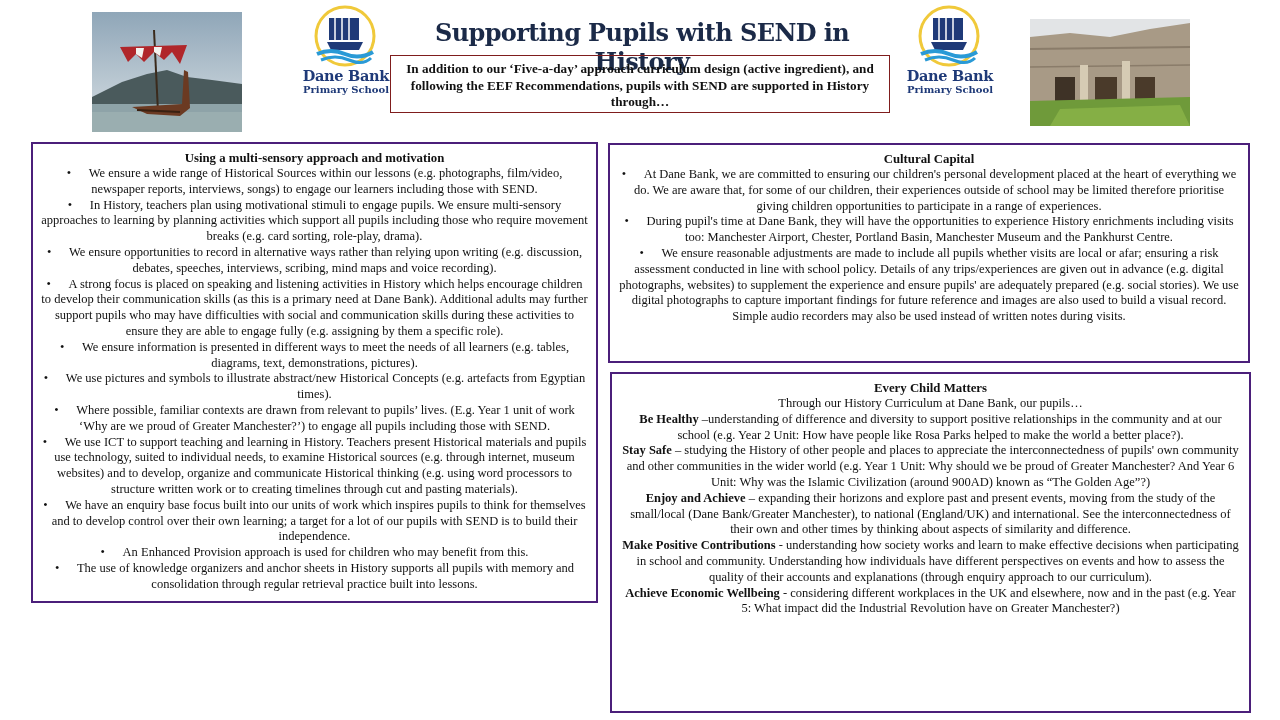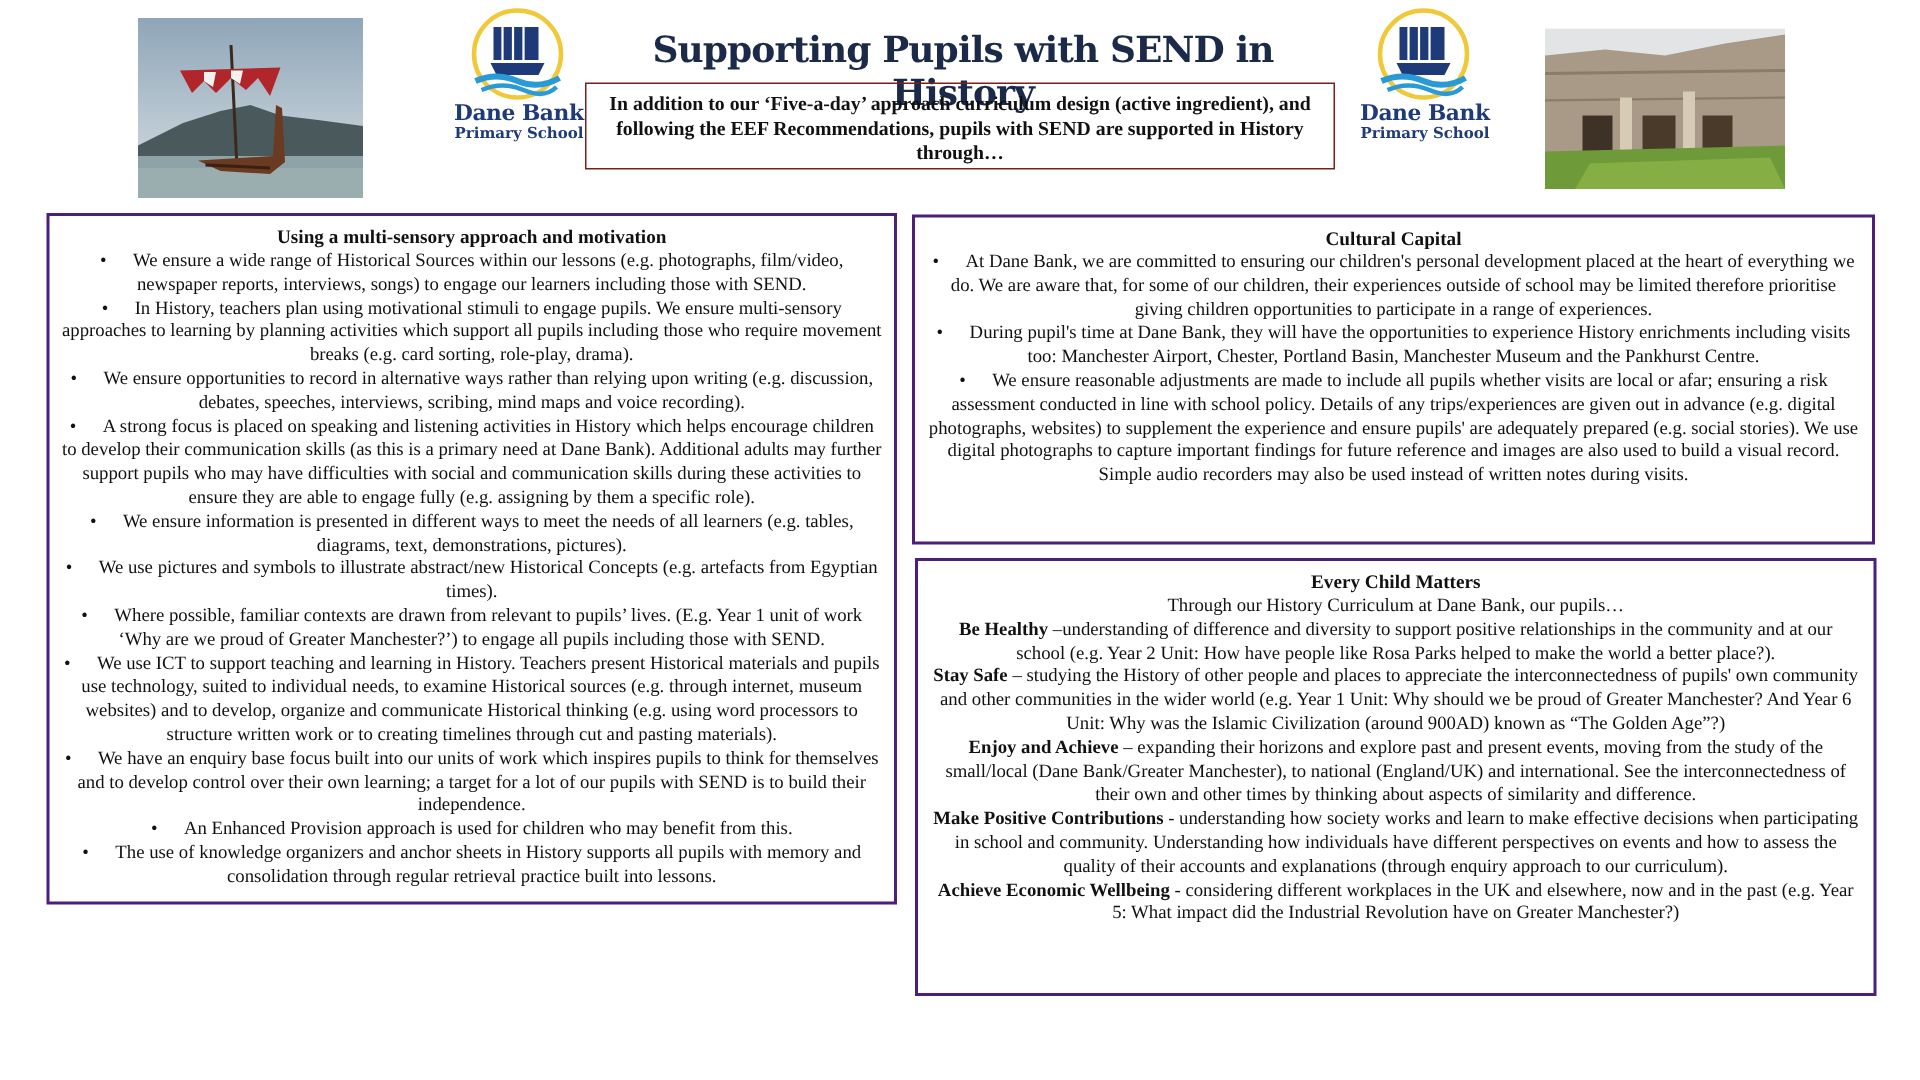--- a/index.html
+++ b/index.html
@@ -113,21 +113,21 @@
 
 <div class="panel" style="left:608px;top:143px;width:642px;height:220px;padding:6px 8px 0 8px;">
   <h3>Cultural Capital</h3>
   <ul>
     <li>At Dane Bank, we are committed to ensuring our children's personal development placed at the heart of everything we do. We are aware that, for some of our children, their experiences outside of school may be limited therefore prioritise giving children opportunities to participate in a range of experiences.</li>
     <li>During pupil's time at Dane Bank, they will have the opportunities to experience History enrichments including visits too: Manchester Airport, Chester, Portland Basin, Manchester Museum and the Pankhurst Centre.</li>
     <li>We ensure reasonable adjustments are made to include all pupils whether visits are local or afar; ensuring a risk assessment conducted in line with school policy. Details of any trips/experiences are given out in advance (e.g. digital photographs, websites) to supplement the experience and ensure pupils' are adequately prepared (e.g. social stories). We use digital photographs to capture important findings for future reference and images are also used to build a visual record. Simple audio recorders may also be used instead of written notes during visits.</li>
   </ul>
 </div>
 
-<div class="panel ecm" style="left:610px;top:372px;width:641px;height:292px;padding:6px 10px 10px 10px;">
+<div class="panel ecm" style="left:610px;top:372px;width:641px;height:341px;padding:6px 10px 10px 10px;">
   <h3>Every Child Matters</h3>
   <p>Through our History Curriculum at Dane Bank, our pupils…</p>
   <p><b>Be Healthy</b><span> –understanding of difference and diversity to support positive relationships in the community and at our school (e.g. Year 2 Unit: How have people like Rosa Parks helped to make the world a better place?).</span></p>
   <p><b>Stay Safe</b><span> – studying the History of other people and places to appreciate the interconnectedness of pupils' own community and other communities in the wider world (e.g. Year 1 Unit: Why should we be proud of Greater Manchester? And Year 6 Unit: Why was the Islamic Civilization (around 900AD) known as “The Golden Age”?)</span></p>
   <p><b>Enjoy and Achieve</b><span> – expanding their horizons and explore past and present events, moving from the study of the small/local (Dane Bank/Greater Manchester), to national (England/UK) and international. See the interconnectedness of their own and other times by thinking about aspects of similarity and difference.</span></p>
   <p><b>Make Positive Contributions</b><span> - understanding how society works and learn to make effective decisions when participating in school and community. Understanding how individuals have different perspectives on events and how to assess the quality of their accounts and explanations (through enquiry approach to our curriculum).</span></p>
   <p><b>Achieve Economic Wellbeing</b><span> - considering different workplaces in the UK and elsewhere, now and in the past (e.g. Year 5: What impact did the Industrial Revolution have on Greater Manchester?)</span></p>
 </div>
 
 </body></html>

